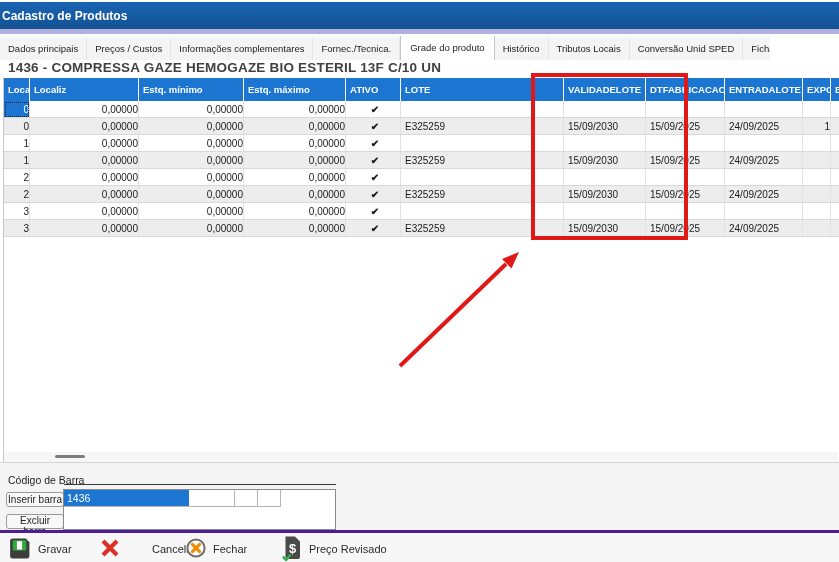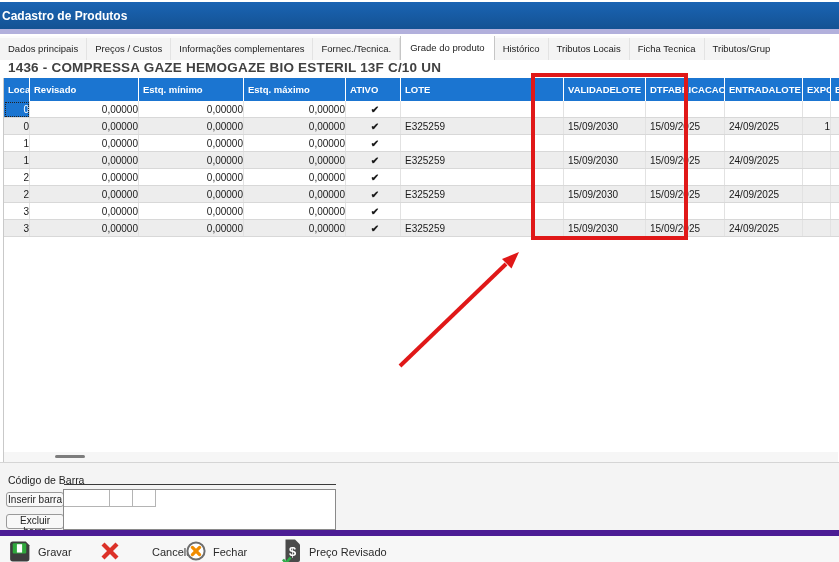--- a/index.html
+++ b/index.html
@@ -68,21 +68,21 @@
   .bc-row{display:flex;height:17px;}
   .bc-cell{height:17px;box-sizing:border-box;border-right:1px solid #b4b4b4;border-bottom:1px solid #b4b4b4;}
   .bc-cell.sel{width:125px;background:#1b75d1;color:#fff;font-size:10.5px;line-height:16px;
     padding-left:3px;border:none;border-bottom:1px solid #b4b4b4;}
   .bc-cell.c2{width:46px;background:#fff;}
   .bc-cell.c3{width:23px;background:#fff;}
   .bc-cell.c4{width:23px;background:#fff;}
 
   
   .footer{position:absolute;left:0;top:530px;width:839px;height:32px;background:#f7f7f7;
-    border-top:6px solid #4c1d95;box-sizing:border-box;}
+    border-top:3px solid #4c1d95;box-sizing:border-box;}
   .fbtn{position:absolute;top:2px;height:28px;display:flex;align-items:center;gap:6px;
     font-size:11px;color:#2b2b2b;cursor:default;}
   .fbtn.gravar{left:7px;}
   .fbtn.cancelar{left:100px;gap:32px;}
   .fbtn.fechar{left:185px;}
   .fbtn.preco{left:281px;}
 </style>
 </head>
 <body>
 
@@ -92,32 +92,33 @@
 <div class="accent-strip"></div>
 
 <div class="tabbar" id="tabbar">
     <span class="tab">Dados principais</span>
     <span class="tab">Preços / Custos</span>
     <span class="tab">Informações complementares</span>
     <span class="tab">Fornec./Tecnica.</span>
     <span class="tab active">Grade do produto</span>
     <span class="tab">Histórico</span>
     <span class="tab">Tributos Locais</span>
+    <span class="tab">Conversão Unid SPED</span>
     <span class="tab">Ficha Tecnica</span>
     <span class="tab">Tributos/Grupo Pessoas</span>
   </div>
 
 <div class="product-header">1436 - COMPRESSA GAZE HEMOGAZE BIO ESTERIL 13F C/10 UN</div>
 
 <div class="grid-panel">
   <table class="grid">
     <thead id="grid-head">
         <tr>
           <th class="w-local">Loca</th>
-          <th class="w-estoque">Revisado</th>
+          <th class="w-estoque">Localiz</th>
           <th class="w-minimo">Estq. mínimo</th>
           <th class="w-maximo">Estq. máximo</th>
           <th class="w-ativo">ATIVO</th>
           <th class="w-lote">LOTE</th>
           <th class="w-validadelote">VALIDADELOTE</th>
           <th class="w-dtfabricacao">DTFABRICACAO</th>
           <th class="w-entradalote">ENTRADALOTE</th>
           <th class="w-expc">EXPC</th>
           <th class="w-eid">E ID</th>
           <th class="w-loc">LOC</th>
@@ -250,20 +251,21 @@
   <polygon points="519,252 511.5,268.5 502,259" fill="#e01818"></polygon>
 </svg>
 
 <div class="barcode-panel">
   <span class="bc-label">Código de Barra</span>
   <div class="bc-input"></div>
   <button class="bc-btn insert">Inserir barra</button>
   <button class="bc-btn exclude">Excluir barra</button>
   <div class="bc-list">
     <div class="bc-row">
+      <div class="bc-cell sel">1436</div>
       <div class="bc-cell c2"></div>
       <div class="bc-cell c3"></div>
       <div class="bc-cell c4"></div>
     </div>
   </div>
 </div>
 
 <div class="footer">
   <div class="fbtn gravar">
     <span>

